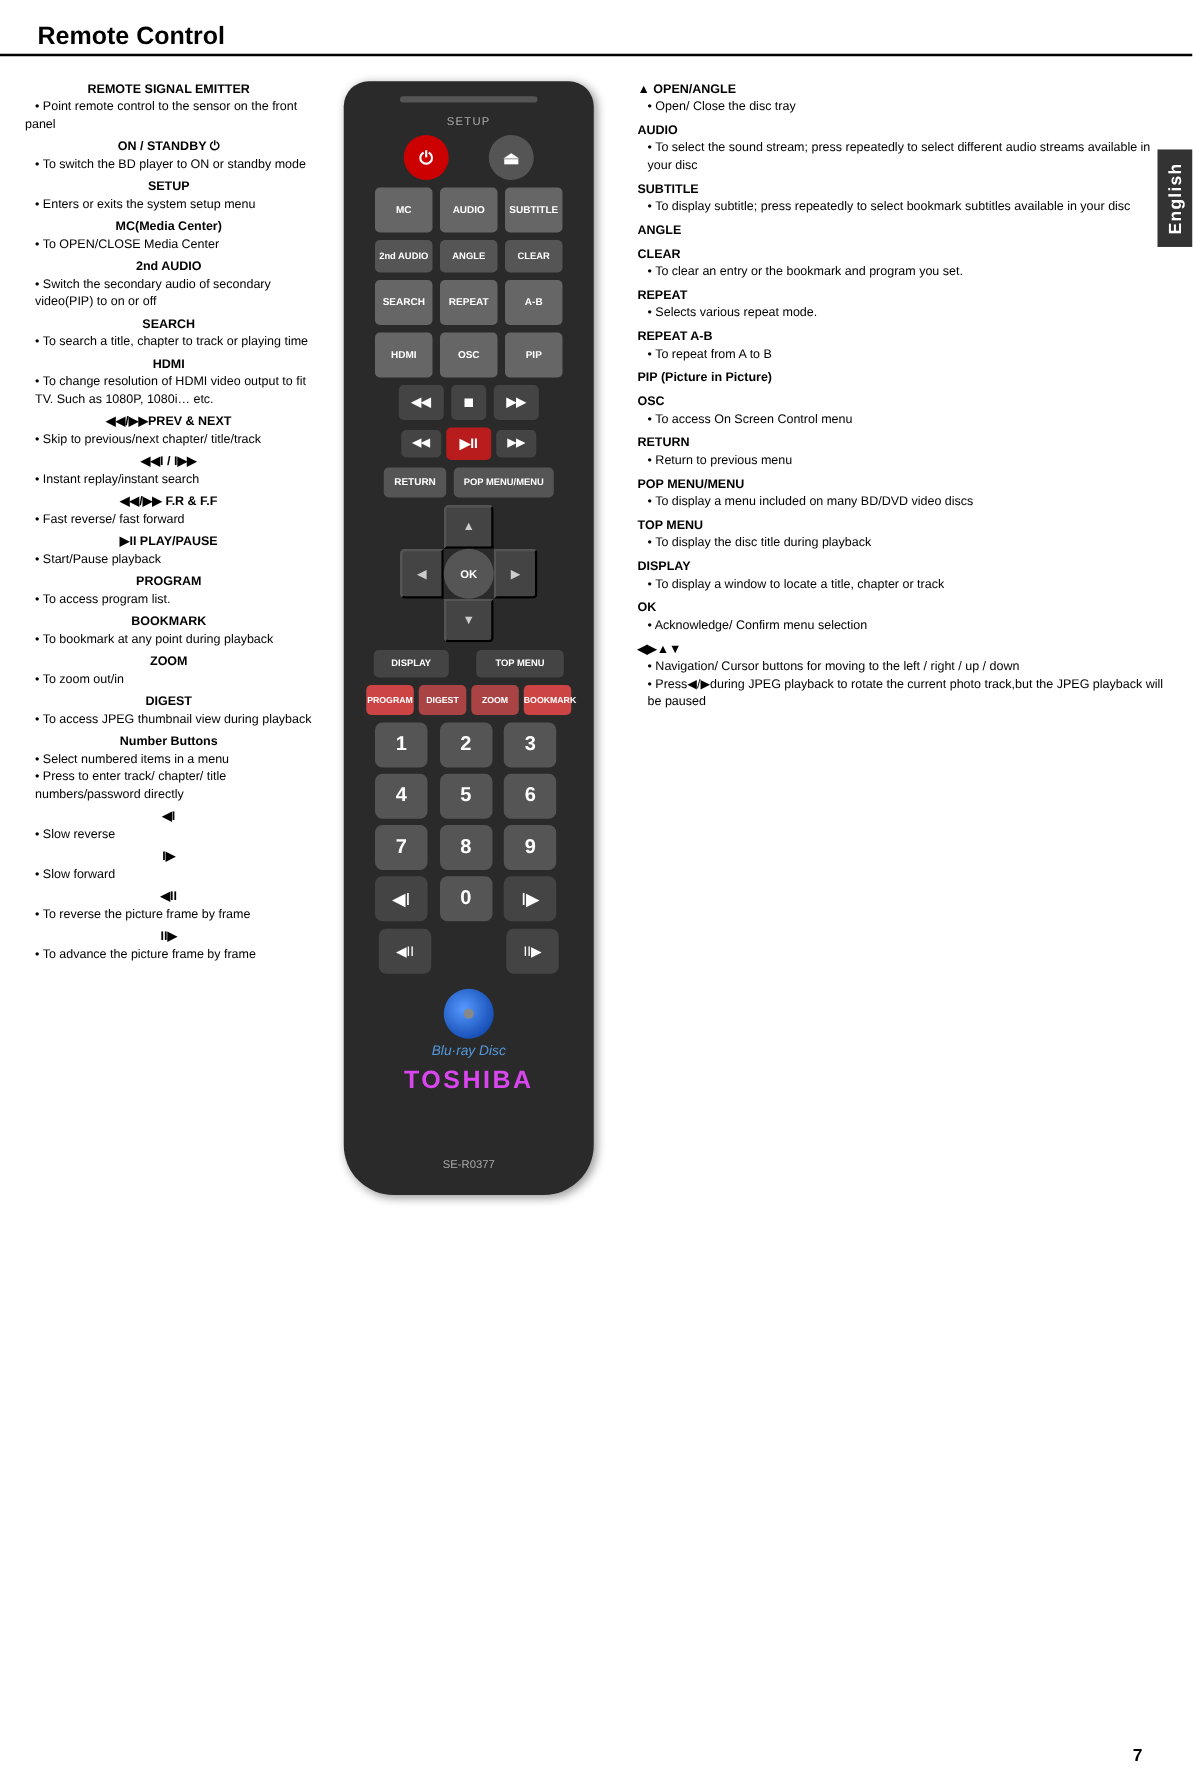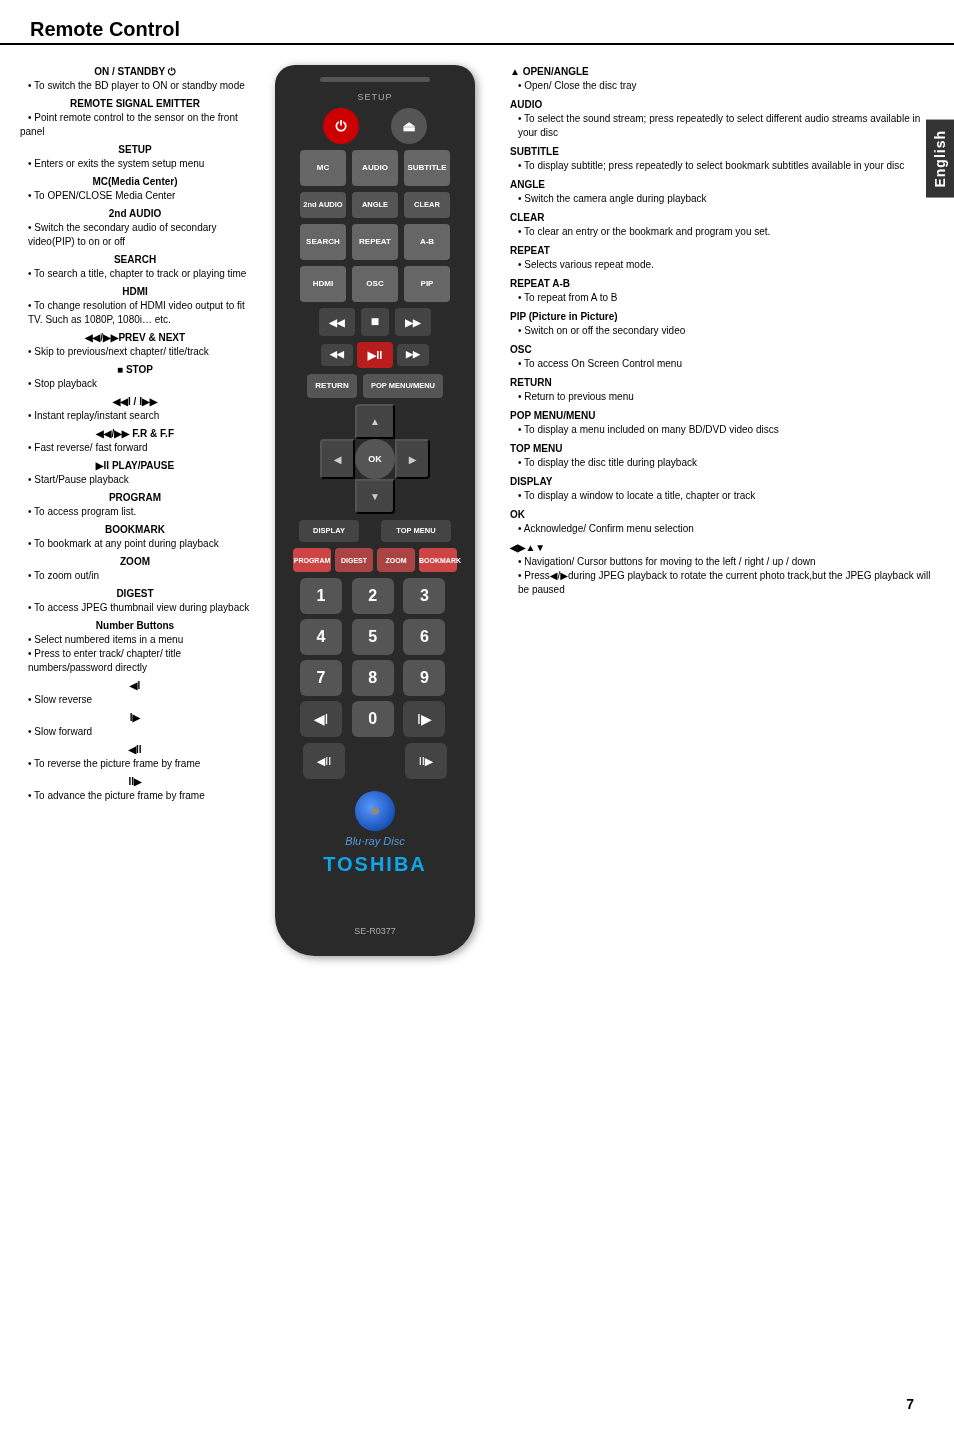--- a/index.html
+++ b/index.html
@@ -385,21 +385,21 @@
 
     
     .bluray-logo {
       color: #5599dd;
       font-size: 11px;
       font-style: italic;
       margin-top: 4px;
       text-align: center;
     }
     .toshiba-logo {
-      color: #0ea5e9;
+      color: #d946ef;
       font-size: 20px;
       font-weight: 900;
       letter-spacing: 2px;
       text-align: center;
     }
     .model-num {
       color: #aaa;
       font-size: 9px;
       text-align: right;
       margin-top: 44px;
@@ -425,30 +425,30 @@
 
 <div class="page-header">
   <h1>Remote Control</h1>
 </div>
 
 <div class="main-content">
 
   <div class="left-col">
 
     <div class="section">
+      <span class="section-title">REMOTE SIGNAL EMITTER</span>
+      <span class="bullet">• <span>Point remote control to the sensor on the front panel</span></span>
+    </div>
+
+    <div class="section">
       <span class="section-title">ON / STANDBY ⏻</span>
       <div class="bullet">• <span>To switch the BD player to ON or standby mode</span></div>
     </div>
 
     <div class="section">
-      <span class="section-title">REMOTE SIGNAL EMITTER</span>
-      <span class="bullet">• <span>Point remote control to the sensor on the front panel</span></span>
-    </div>
-
-    <div class="section">
       <span class="section-title">SETUP</span>
       <div class="bullet">• <span>Enters or exits the system setup menu</span></div>
     </div>
 
     <div class="section">
       <span class="section-title">MC(Media Center)</span>
       <div class="bullet">• <span>To OPEN/CLOSE Media Center</span></div>
     </div>
 
     <div class="section">
@@ -464,24 +464,20 @@
     <div class="section">
       <span class="section-title">HDMI</span>
       <div class="bullet">• <span>To change resolution of HDMI video output to fit TV. Such as 1080P, 1080i… etc.</span></div>
     </div>
 
     <div class="section">
       <span class="section-title">◀◀/▶▶PREV &amp; NEXT</span>
       <div class="bullet">• <span>Skip to previous/next chapter/ title/track</span></div>
     </div>
 
-    <div class="section">
-      <span class="section-title">■ STOP</span>
-      <div class="bullet">• <span>Stop playback</span></div>
-    </div>
 
     <div class="section">
       <span class="section-title">◀◀I / I▶▶</span>
       <div class="bullet">• <span>Instant replay/instant search</span></div>
     </div>
 
     <div class="section">
       <span class="section-title">◀◀/▶▶ F.R &amp; F.F</span>
       <div class="bullet">• <span>Fast reverse/ fast forward</span></div>
     </div>
@@ -660,41 +656,39 @@
       <div class="bullet">• <span>To select the sound stream; press repeatedly to select different audio streams available in your disc</span></div>
     </div>
 
     <div class="section">
       <span class="section-title">SUBTITLE</span>
       <div class="bullet">• <span>To display subtitle; press repeatedly to select bookmark subtitles available in your disc</span></div>
     </div>
 
     <div class="section">
       <span class="section-title">ANGLE</span>
-      <div class="bullet">• <span>Switch the camera angle during playback</span></div>
     </div>
 
     <div class="section">
       <span class="section-title">CLEAR</span>
       <div class="bullet">• <span>To clear an entry or the bookmark and program you set.</span></div>
     </div>
 
     <div class="section">
       <span class="section-title">REPEAT</span>
       <div class="bullet">• <span>Selects various repeat mode.</span></div>
     </div>
 
     <div class="section">
       <span class="section-title">REPEAT A-B</span>
       <div class="bullet">• <span>To repeat from A to B</span></div>
     </div>
 
     <div class="section">
       <span class="section-title">PIP (Picture in Picture)</span>
-      <div class="bullet">• <span>Switch on or off the secondary video</span></div>
     </div>
 
     <div class="section">
       <span class="section-title">OSC</span>
       <div class="bullet">• <span>To access On Screen Control menu</span></div>
     </div>
 
     <div class="section">
       <span class="section-title">RETURN</span>
       <div class="bullet">• <span>Return to previous menu</span></div>

